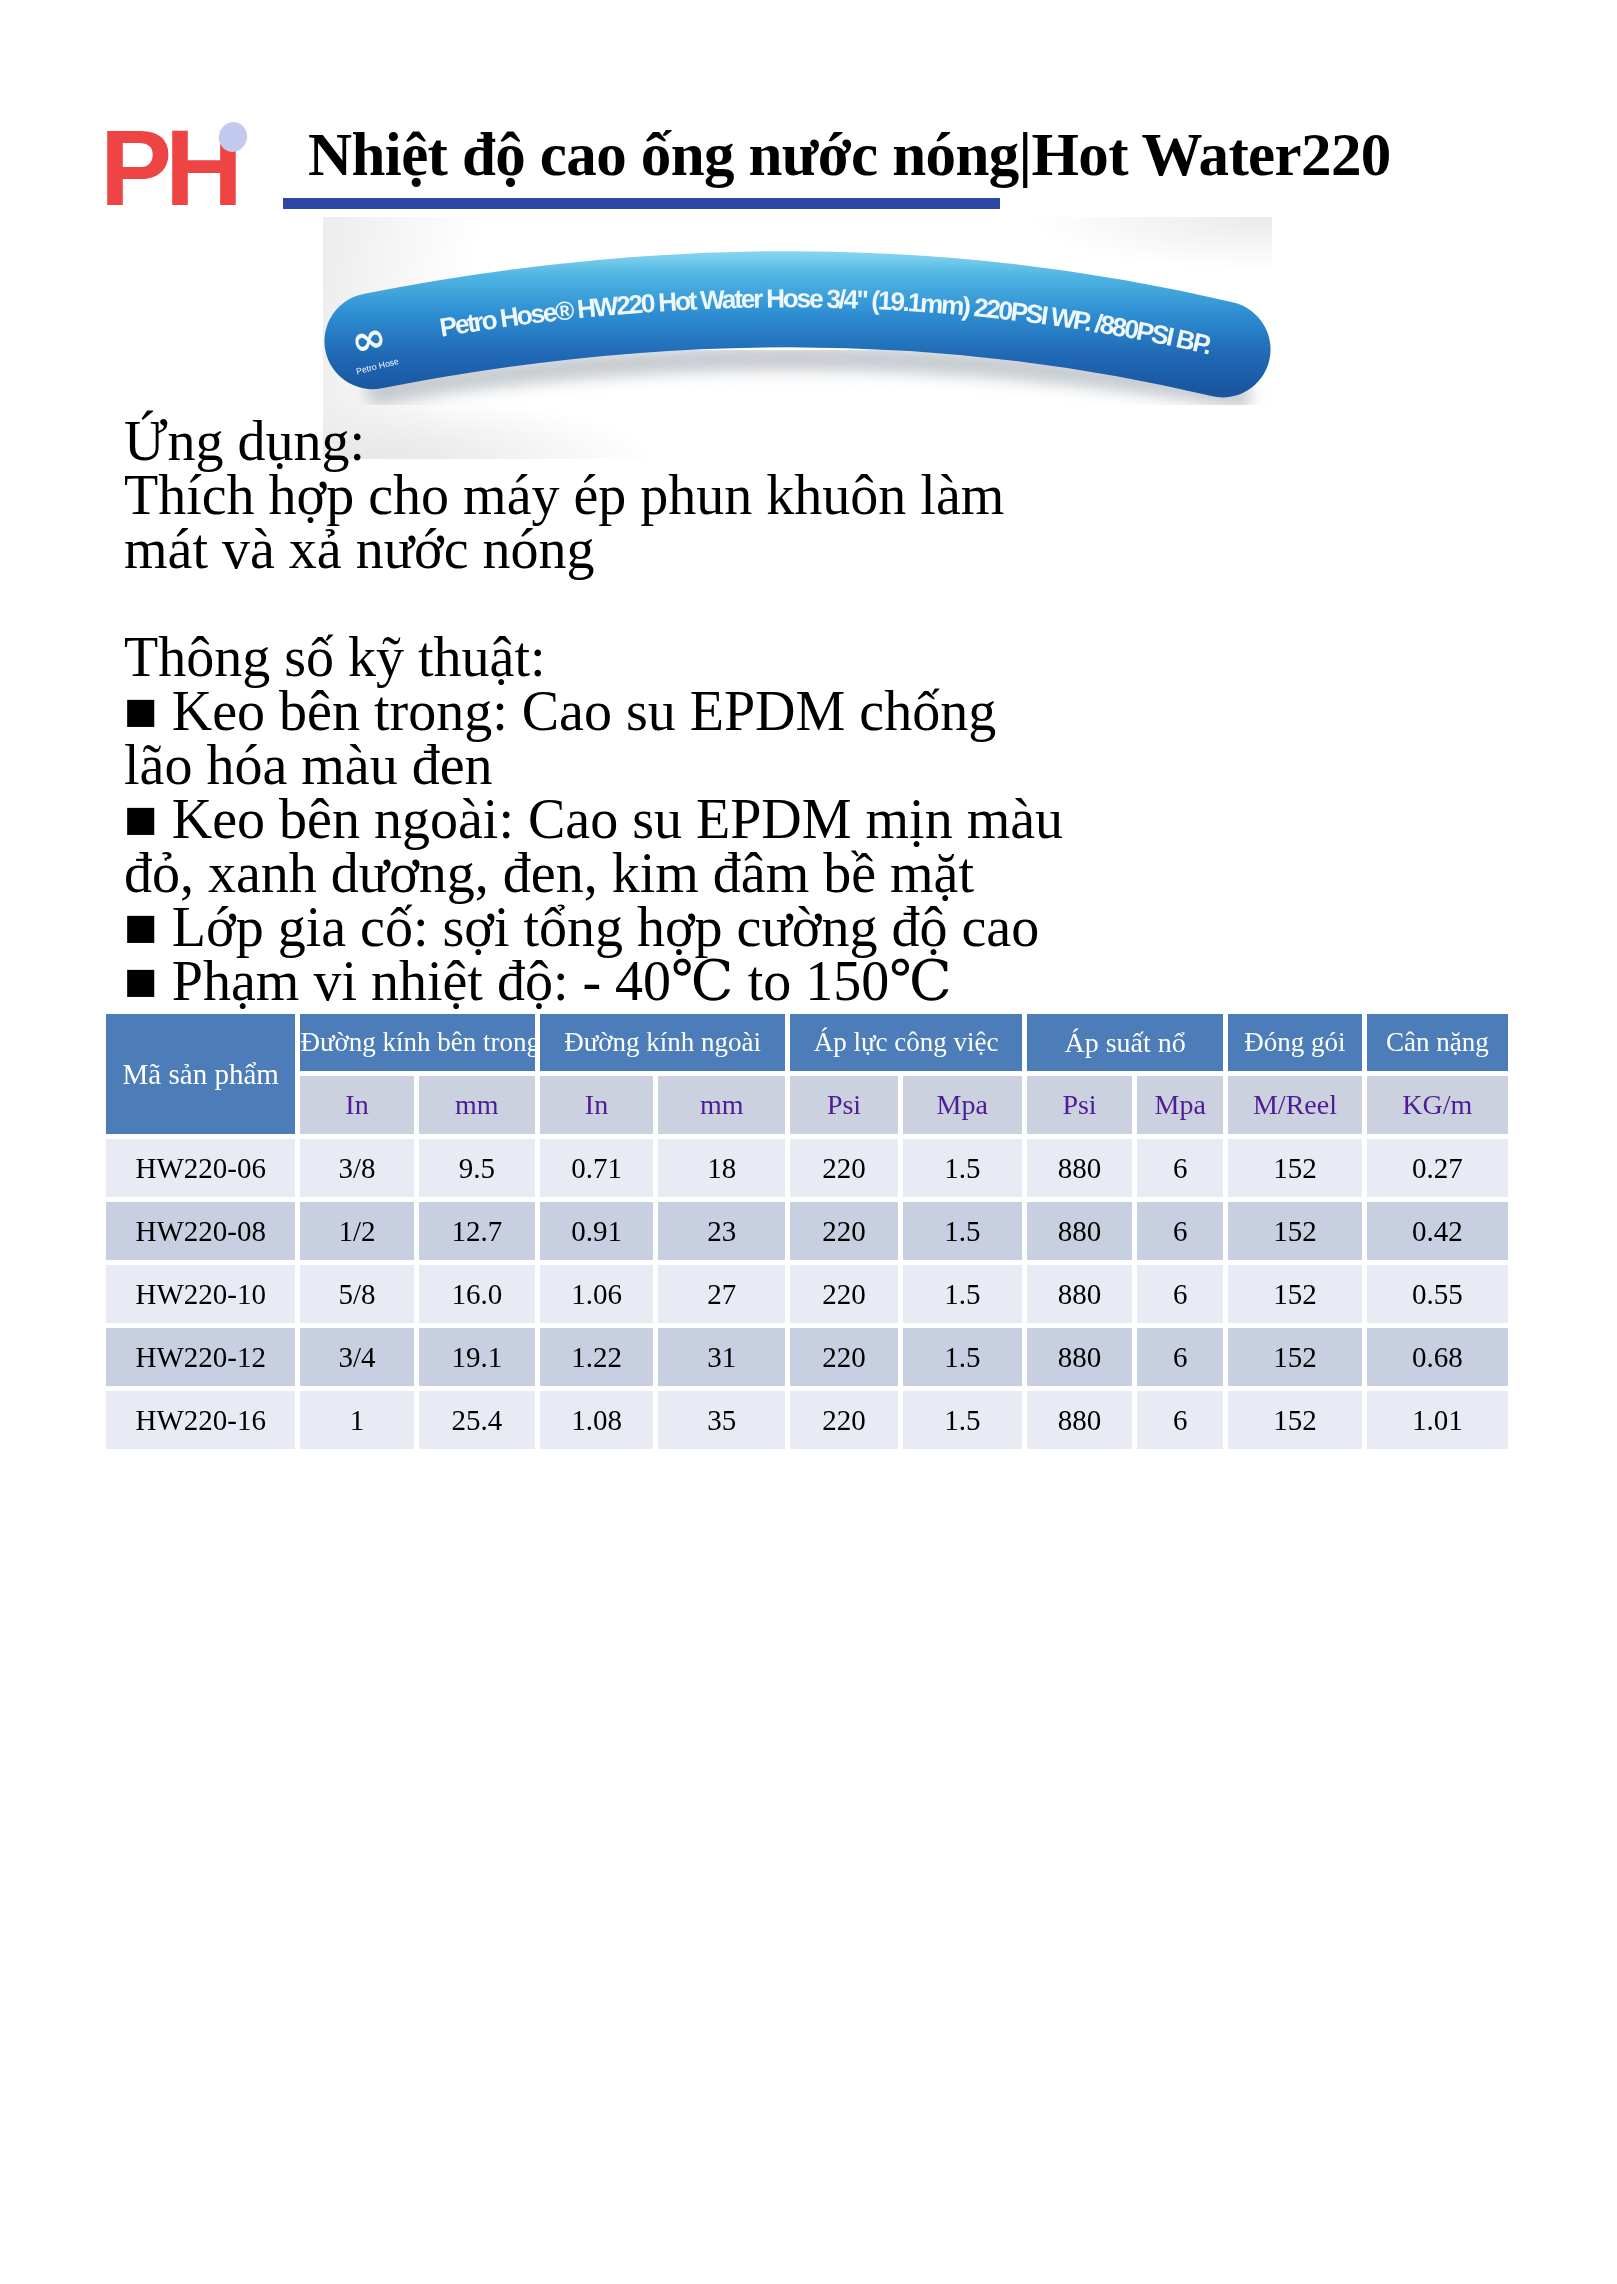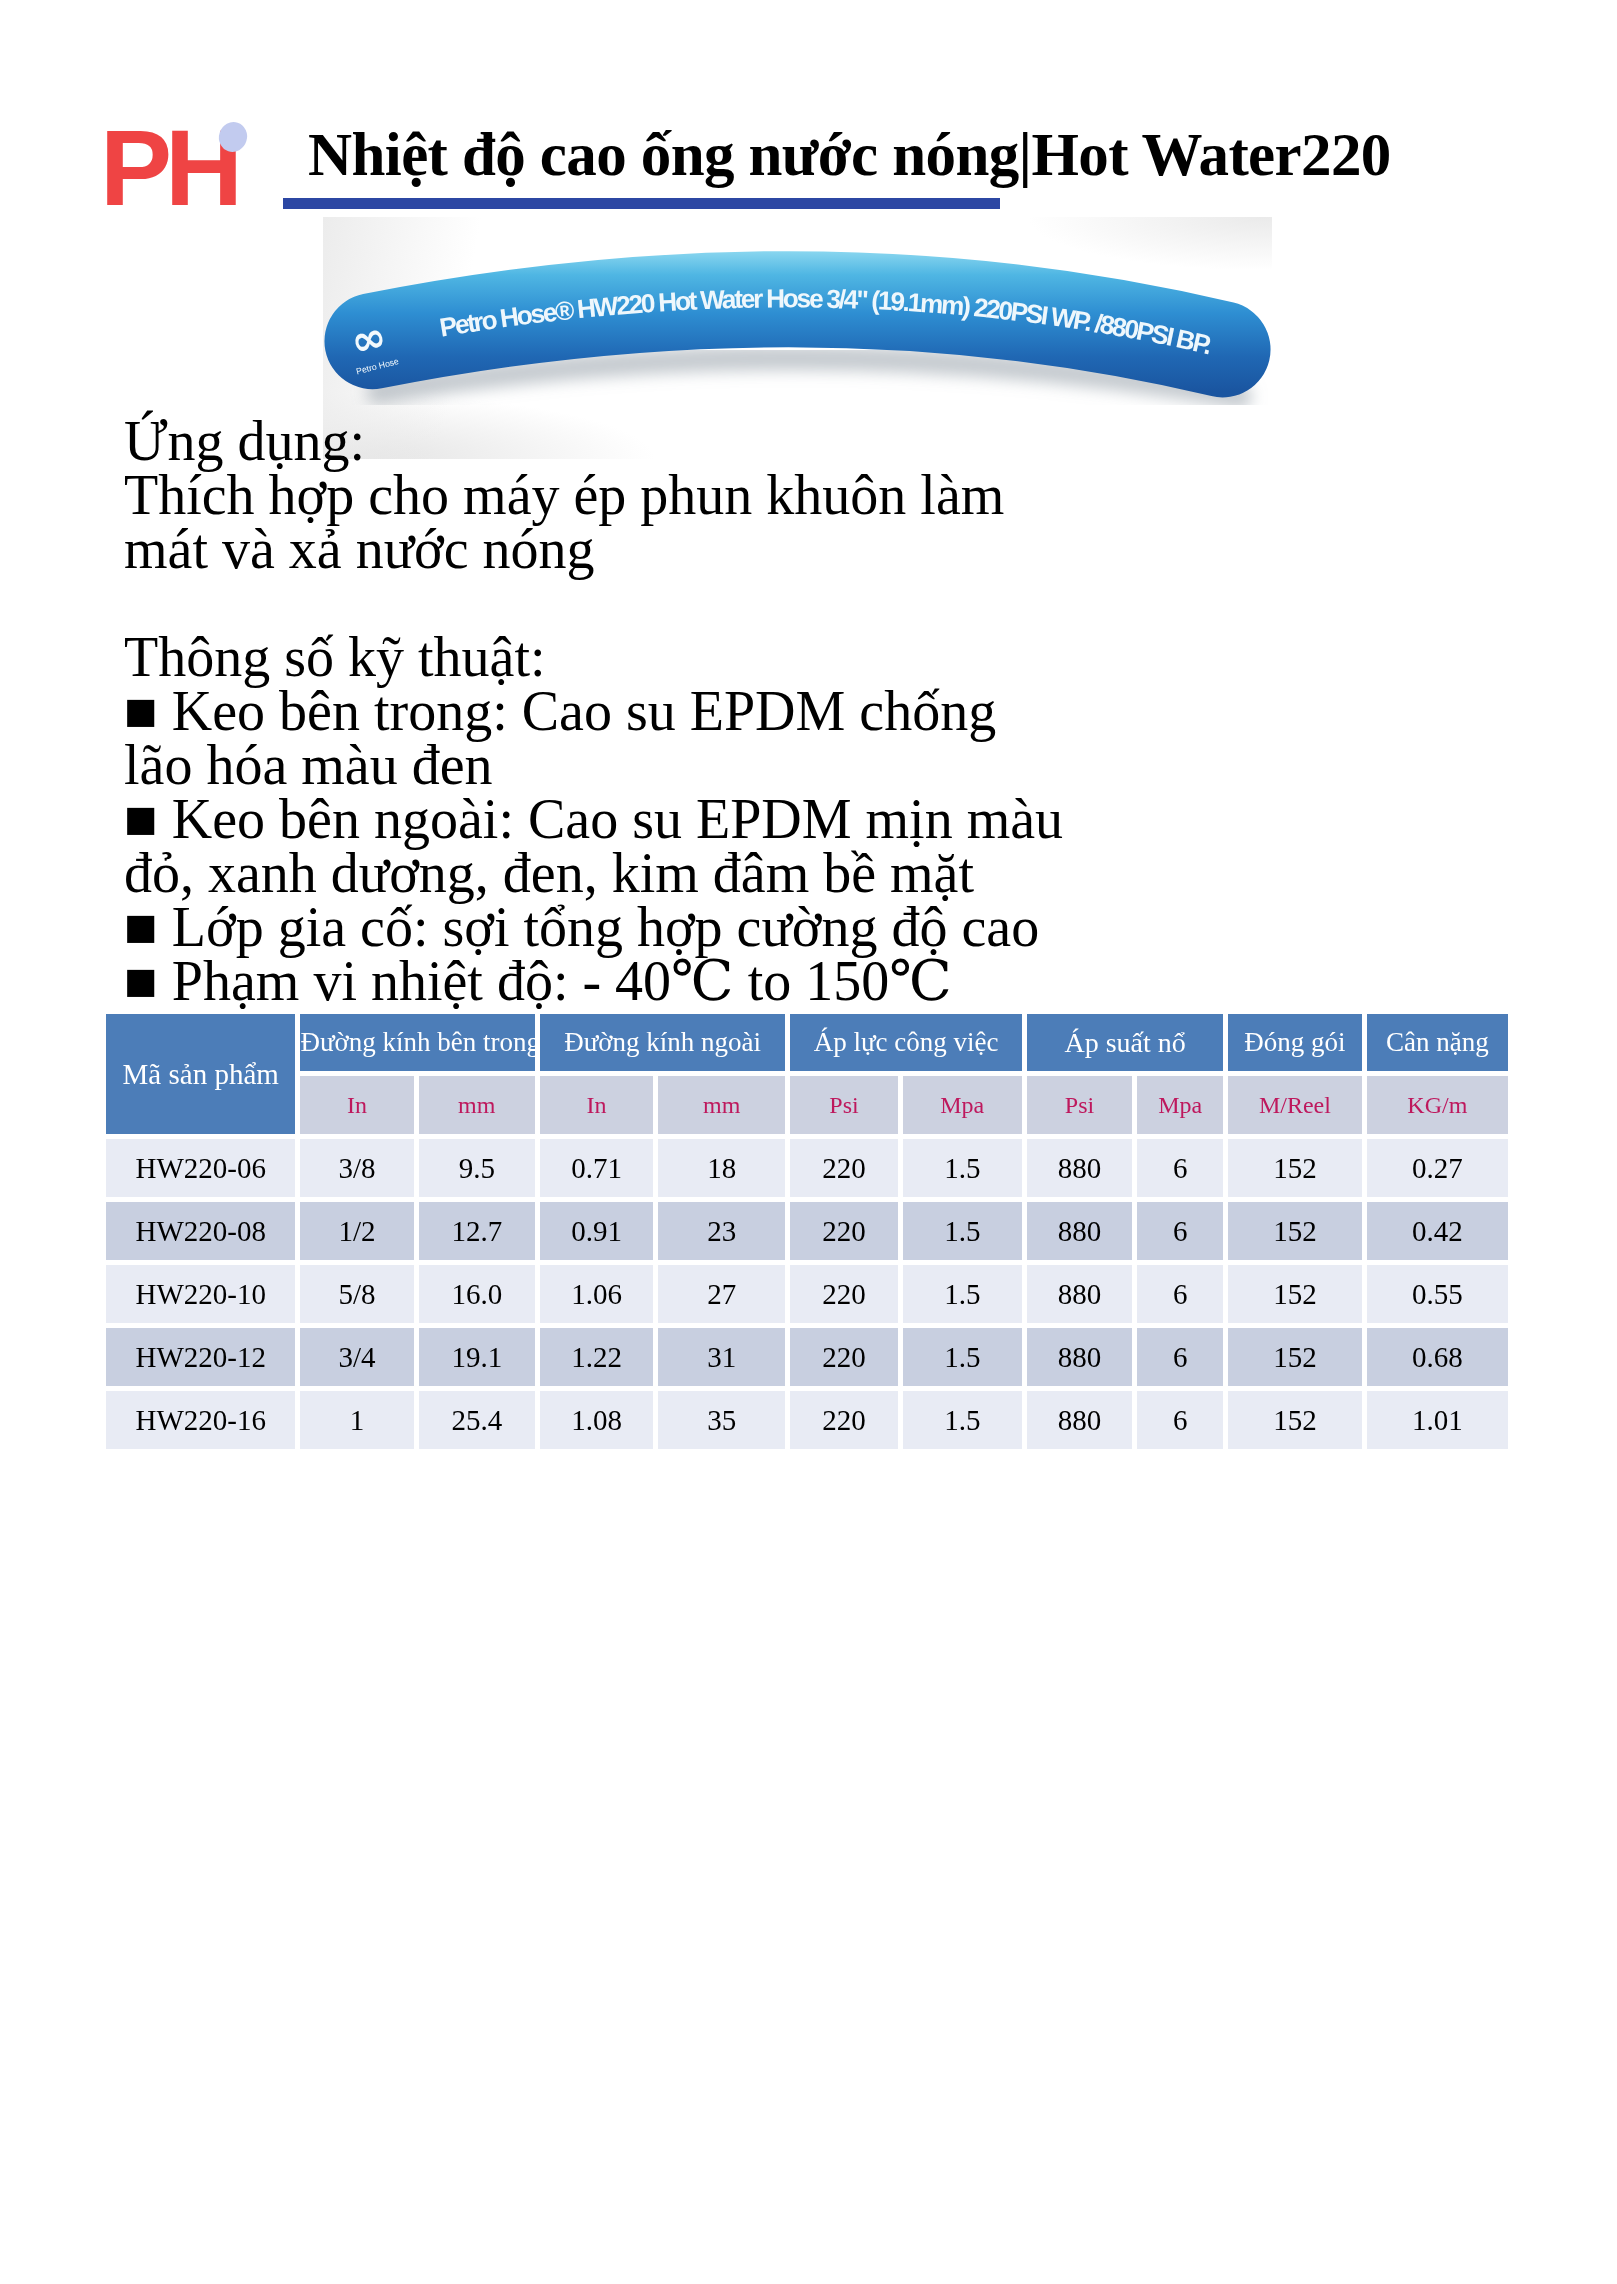--- a/index.html
+++ b/index.html
@@ -64,21 +64,21 @@
   }
   thead tr.group-row{height:57px;}
   thead tr.sub-row{height:58px;}
   tbody tr{height:58px;margin-top:11px;}
   th.blue{
     background:#4c7db8;color:#ffffff;font-size:27px;margin-left:12px;
   }
   th.corner{font-size:29px;}
   th.bold{font-weight:700;font-size:28px;}
   tr.sub-row th{
-    background:#ccd1e0;color:#be185d;font-size:24px;
+    background:#ccd1e0;color:#4c1d95;font-size:28px;
   }
   tbody td{font-size:29px;}
   tbody tr:nth-child(odd) td{background:#e8ebf4;}
   tbody tr:nth-child(even) td{background:#c8cfe0;}
 </style>
 </head>
 <body>
 
 <div class="page">
 

